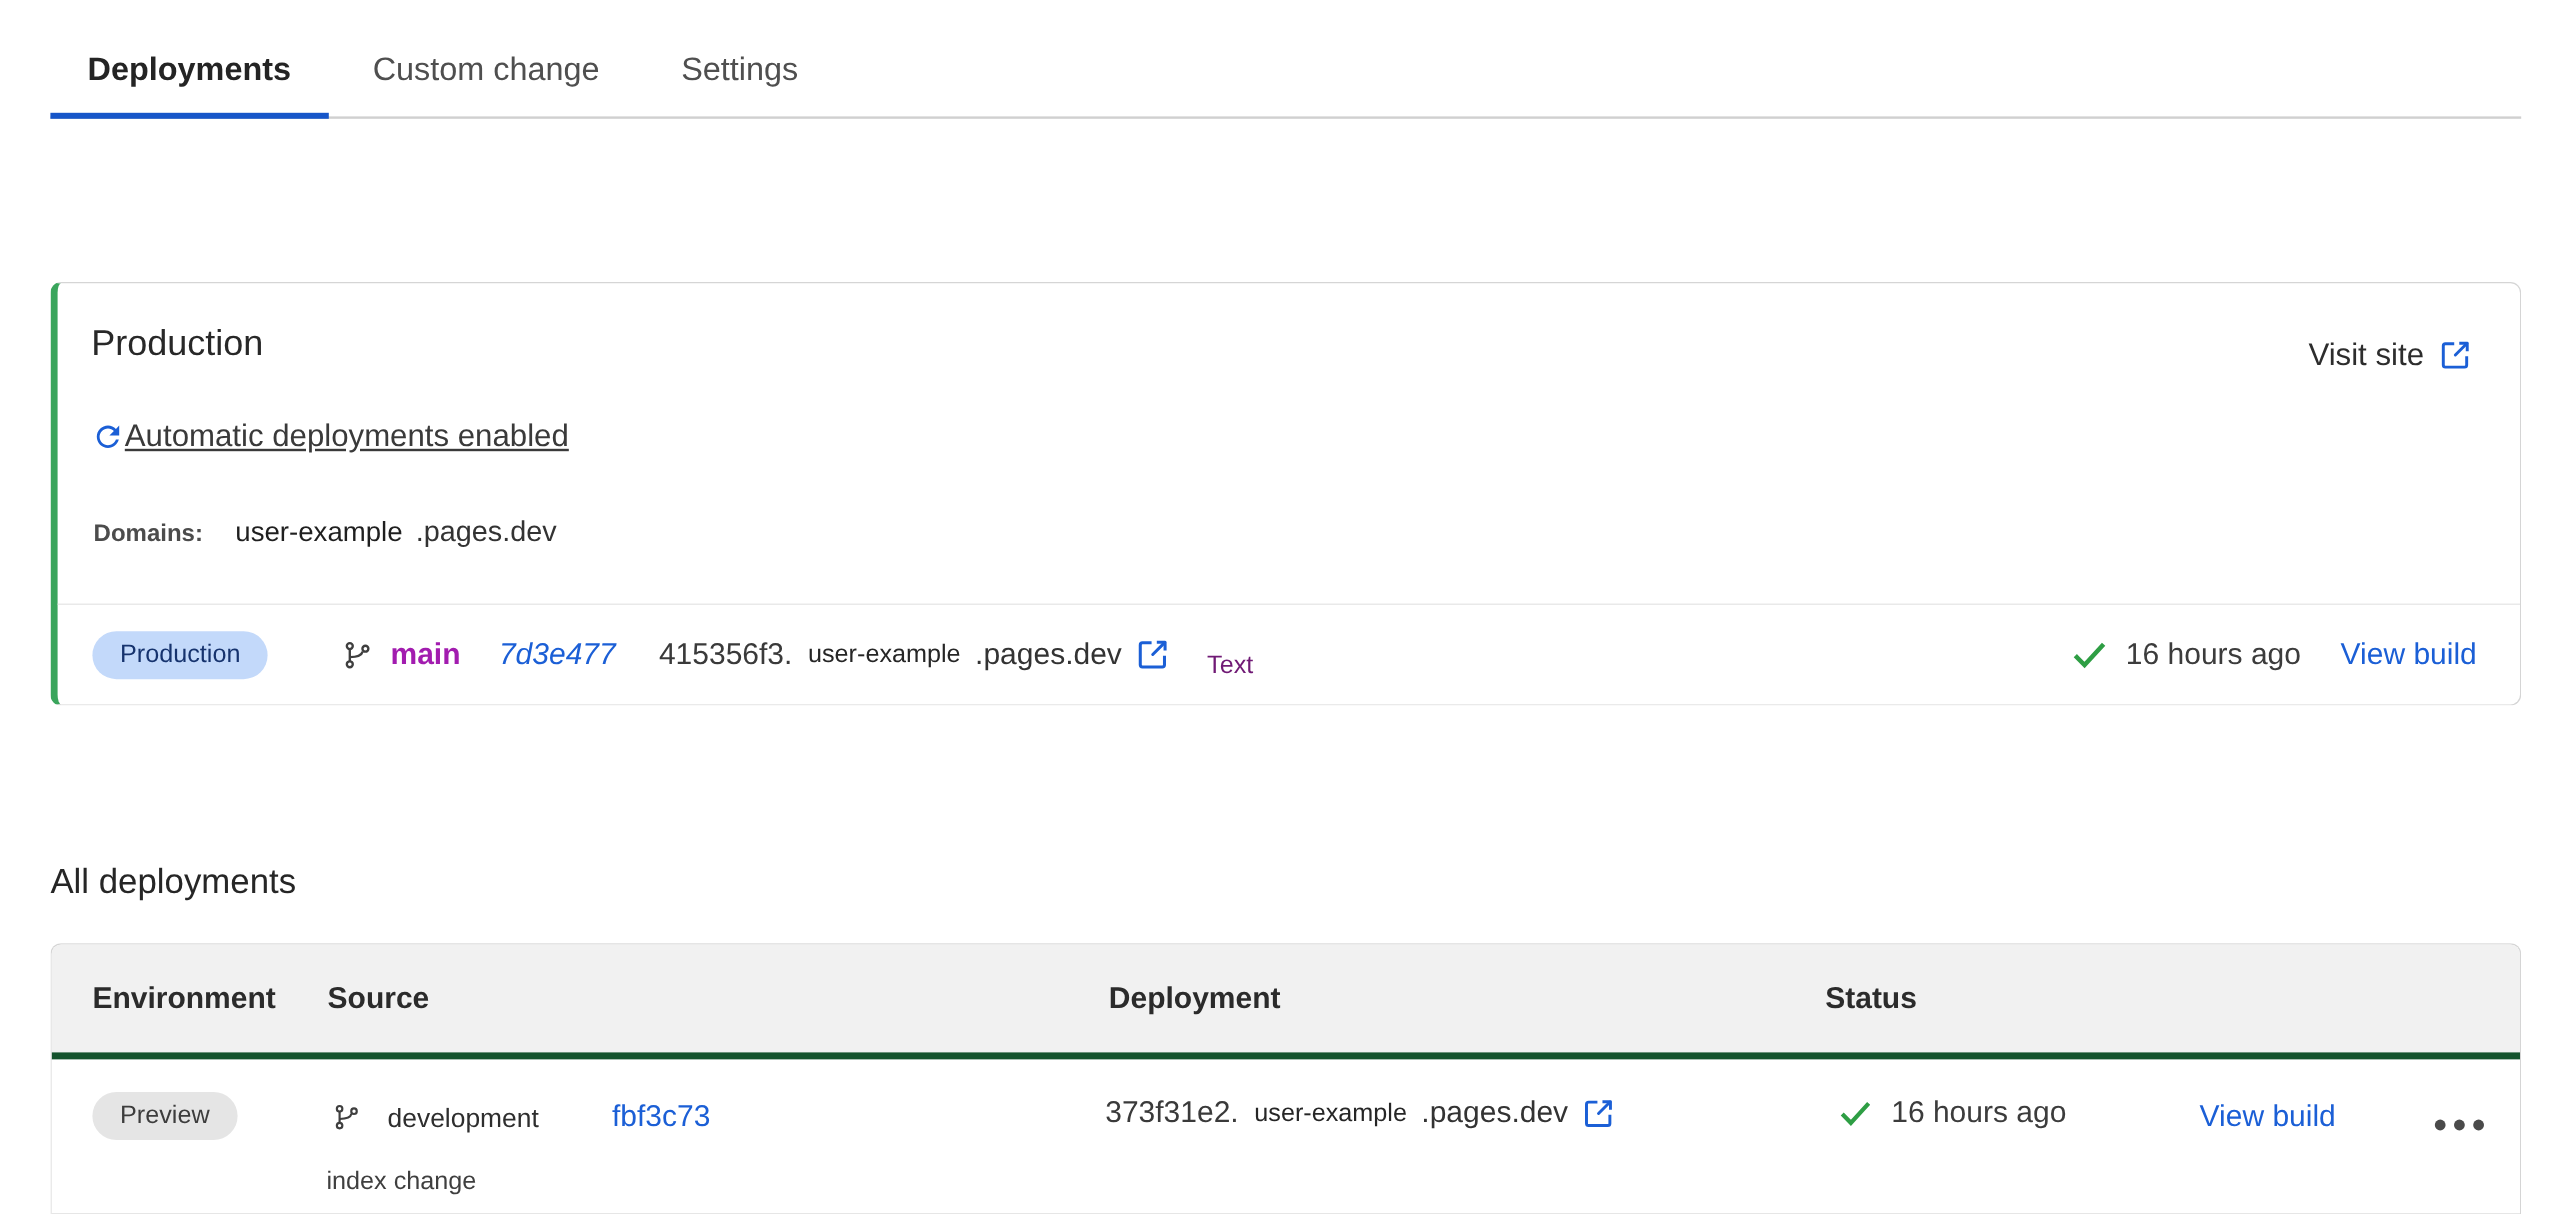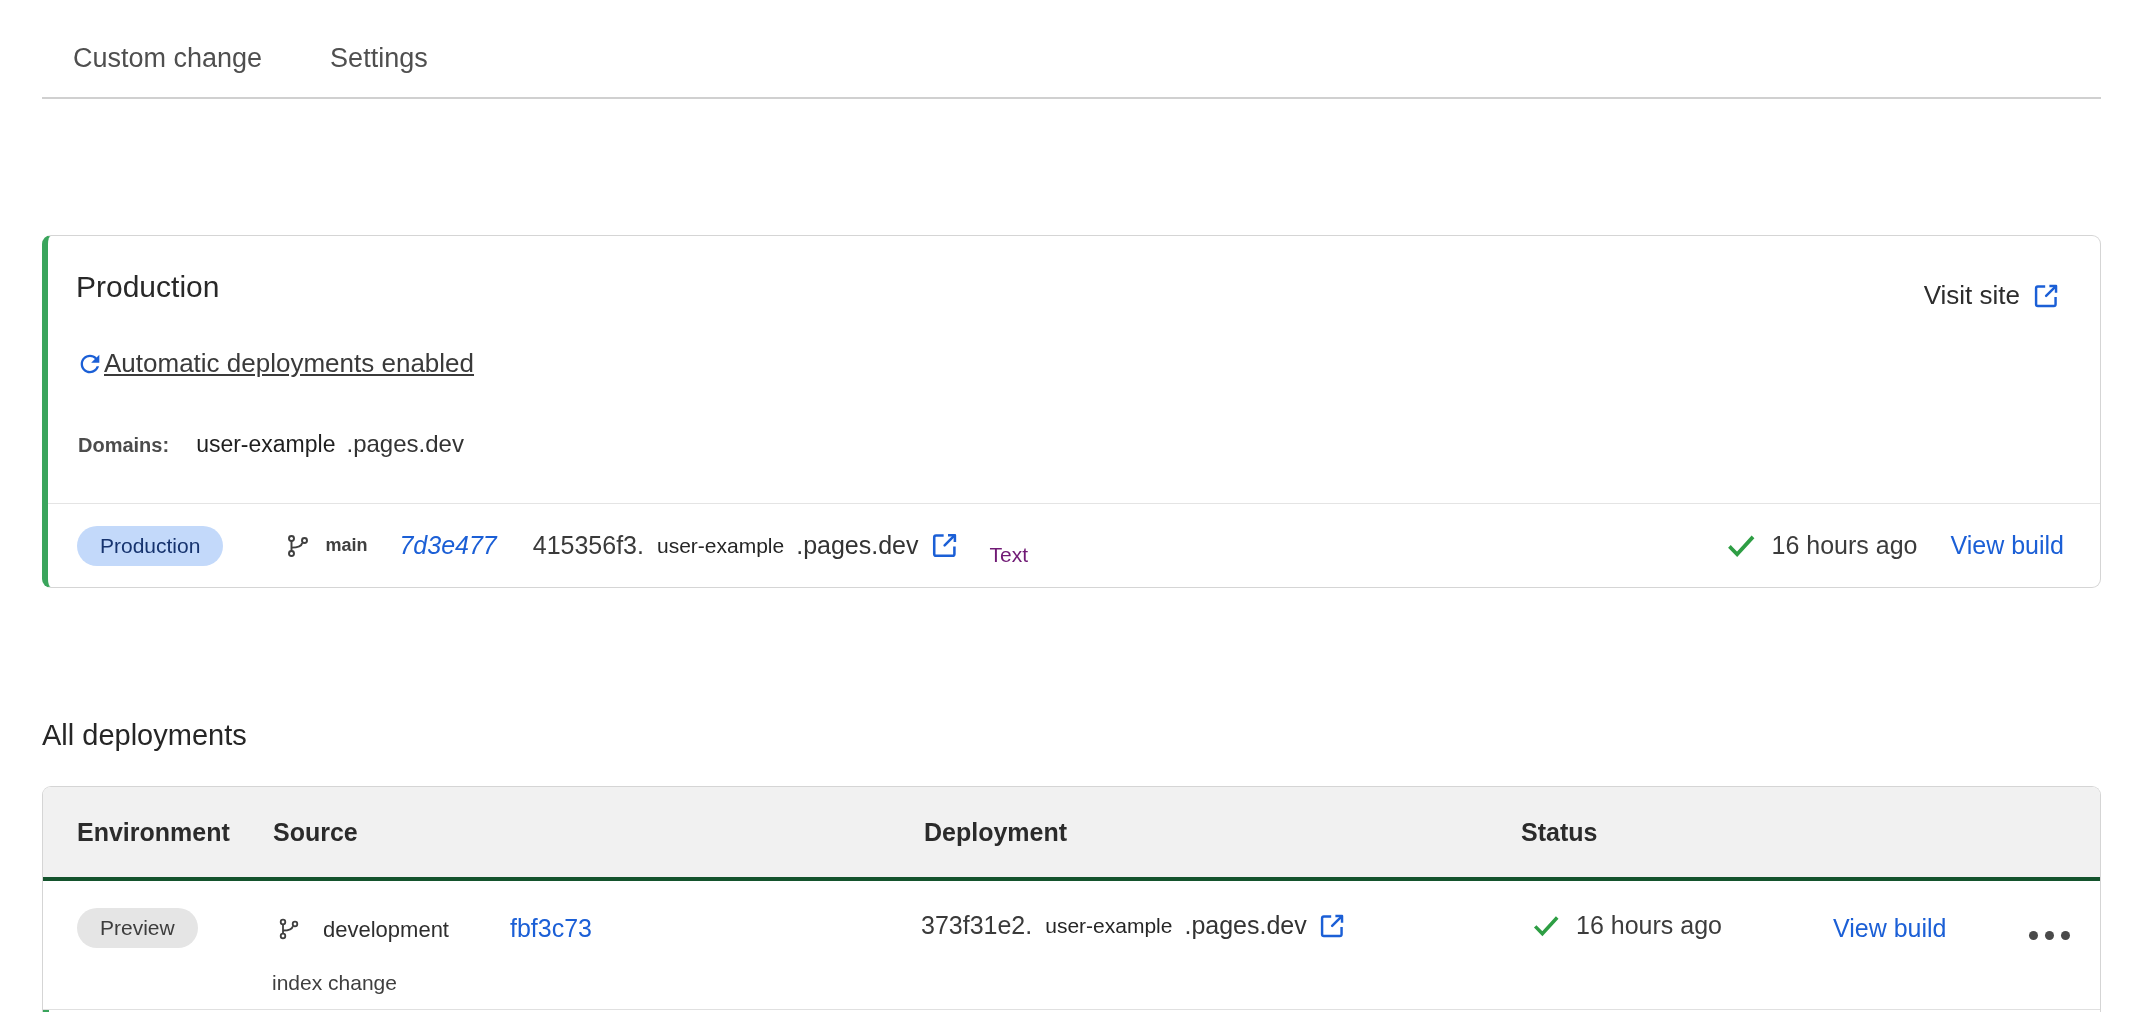--- a/index.html
+++ b/index.html
@@ -35,37 +35,37 @@
   .pill{font-size:21px;padding:8px 23px;border-radius:22px;white-space:nowrap;}
   .pill--blue{background:#c3d9fa;color:#16336e;}
   .pill--gray{background:#e5e5e5;color:#3d3d3d;}
 
   .icon{display:inline-flex;flex:none;}
   .icon svg{display:block;}
   .i-blue{color:#1b5fd6;}
   .i-green{color:#2e9e44;}
   .i-dark{color:#3f3f3f;}
 
-  .branch-name{font-size:18px;font-weight:700;color:#404040;margin-left:14px;}
+  .branch-name{font-size:25px;font-weight:700;color:#a21caf;margin-left:14px;}
   .link{color:#1b5fd6;cursor:pointer;text-decoration:none;}
   .commit-link{font-size:25px;margin-left:32px;font-style:italic;}
   .dep-id{font-size:25px;color:#3a3a3a;margin-left:36px;}
   .dep-host{font-size:21px;color:#262626;margin-left:13px;}
   .dep-suffix{font-size:25px;color:#333;margin-left:12px;}
   .ext-after{margin-left:11px;}
   .note{font-size:21px;color:#701a75;margin-left:31px;position:relative;top:9px;}
   .time{font-size:25px;color:#3c3c3c;margin-left:16px;}
   .view-build{font-size:25px;margin-left:33px;}
 
   
   .section-title{position:absolute;top:719px;left:42px;font-size:29px;color:#262626;}
 
   .table{position:absolute;top:786px;left:42px;width:2059px;height:226px;box-sizing:border-box;
          border:1px solid #d5d5d5;border-bottom:none;border-radius:9px 9px 0 0;overflow:hidden;background:#fff;}
-  .thead{position:relative;height:90px;background:#f1f1f1;border-bottom:4px solid #14532d;}
+  .thead{position:relative;height:90px;background:#f1f1f1;border-bottom:6px solid #14532d;}
   .th{position:absolute;top:0;height:100%;display:flex;align-items:center;
       font-size:25px;font-weight:700;color:#2b2b2b;}
   .th-env{left:34px;} .th-src{left:230px;} .th-dep{left:881px;} .th-status{left:1478px;}
 
   .trow{position:relative;height:128px;background:#fff;border-bottom:1px solid #e0e0e0;}
   .cell-pill{position:absolute;left:34px;top:27px;}
   .cell-branch-icon{position:absolute;left:234px;top:36px;}
   .cell-branch{position:absolute;left:280px;top:36px;font-size:22px;color:#2e2e2e;}
   .cell-commit{position:absolute;left:467px;top:33px;font-size:25px;}
   .cell-msg{position:absolute;left:229px;top:90px;font-size:21px;color:#3f3f3f;}
@@ -77,20 +77,23 @@
   .dot{width:9px;height:9px;border-radius:50%;background:#4a4a4a;}
 
   .trow-sliver{height:6px;background:#fff;border-left:6px solid #3aa55c;}
 </style>
 </head>
 <body>
 
 <div class="page">
 
   <div class="tabbar">
+    <div class="tab tab--active">
+      <span>Deployments</span>
+    </div>
     <div class="tab">
       <span>Custom change</span>
     </div>
     <div class="tab">
       <span>Settings</span>
     </div>
   </div>
 
   <div class="prod-card">
     <div class="prod-card__title">Production</div>

